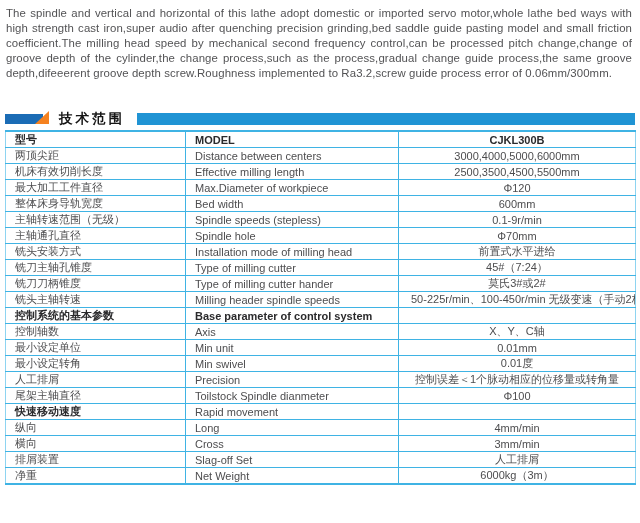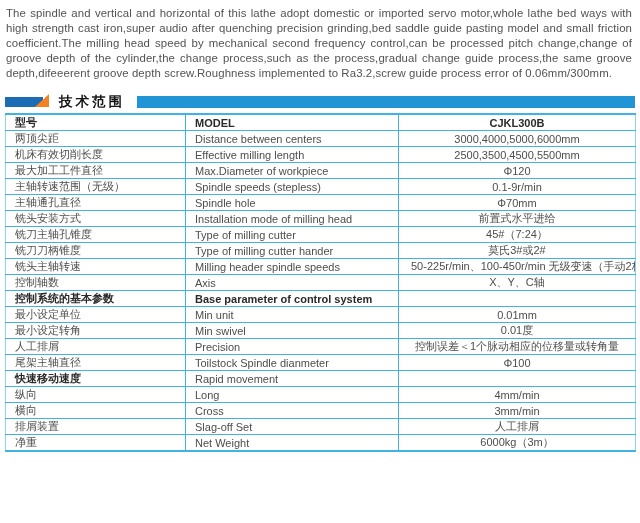--- a/index.html
+++ b/index.html
@@ -5,21 +5,21 @@
   html,body { margin:0; padding:0; background:#ffffff; }
   .page {
     position:relative; width:640px; height:523px; background:#ffffff;
     font-family:"Liberation Sans","DejaVu Sans",sans-serif; overflow:hidden;
   }
   .intro {
     margin:6px 8px 0 6px;
     font-size:11.4px; line-height:15px; color:#525254;
     text-align:justify; letter-spacing:0.1px;
   }
-  .section-header { display:flex; align-items:center; margin:13px 5px 4px 5px; height:15px; }
+  .section-header { display:flex; align-items:center; margin:30px 5px 4px 5px; height:15px; }
   .bar-left { position:relative; width:38px; height:10px; background:#1b6cb5; }
   .tri {
     position:absolute; right:-6px; bottom:0; width:0; height:0; display:block;
     border-bottom:13px solid #f58220; border-left:14px solid transparent;
   }
   .section-title { font-size:13.5px; font-weight:bold; color:#151515; margin:0 12px 0 16px; letter-spacing:3px; white-space:nowrap; }
   .bar-right { flex:1; height:12px; background:#2094d4; }
   table.spec {
     width:630px; margin:3px 5px 0 5px; border-collapse:collapse; table-layout:fixed;
     font-size:11px; color:#4d4d4f;
@@ -77,20 +77,25 @@
           <td>机床有效切削长度</td>
           <td>Effective milling length</td>
           <td>2500,3500,4500,5500mm</td>
         </tr>
         <tr>
           <td>最大加工工件直径</td>
           <td>Max.Diameter of workpiece</td>
           <td>Φ120</td>
         </tr>
         <tr>
+          <td>整体床身导轨宽度</td>
+          <td>Bed width</td>
+          <td>600mm</td>
+        </tr>
+        <tr>
           <td>主轴转速范围（无级）</td>
           <td>Spindle speeds (stepless)</td>
           <td>0.1-9r/min</td>
         </tr>
         <tr>
           <td>主轴通孔直径</td>
           <td>Spindle hole</td>
           <td>Φ70mm</td>
         </tr>
         <tr>
@@ -107,28 +112,28 @@
           <td>铣刀刀柄锥度</td>
           <td>Type of milling cutter hander</td>
           <td>莫氏3#或2#</td>
         </tr>
         <tr>
           <td>铣头主轴转速</td>
           <td>Milling header spindle speeds</td>
           <td>50-225r/min、100-450r/min 无级变速（手动2档）</td>
         </tr>
         <tr>
+          <td class="b">控制系统的基本参数</td>
+          <td class="b">Base parameter of control system</td>
+          <td class="b"></td>
+        </tr>
+        <tr>
           <td>控制轴数</td>
           <td>Axis</td>
           <td>X、Y、C轴</td>
-        </tr>
-        <tr>
-          <td class="b">控制系统的基本参数</td>
-          <td class="b">Base parameter of control system</td>
-          <td class="b"></td>
         </tr>
         <tr>
           <td>最小设定单位</td>
           <td>Min unit</td>
           <td>0.01mm</td>
         </tr>
         <tr>
           <td>最小设定转角</td>
           <td>Min swivel</td>
           <td>0.01度</td>

